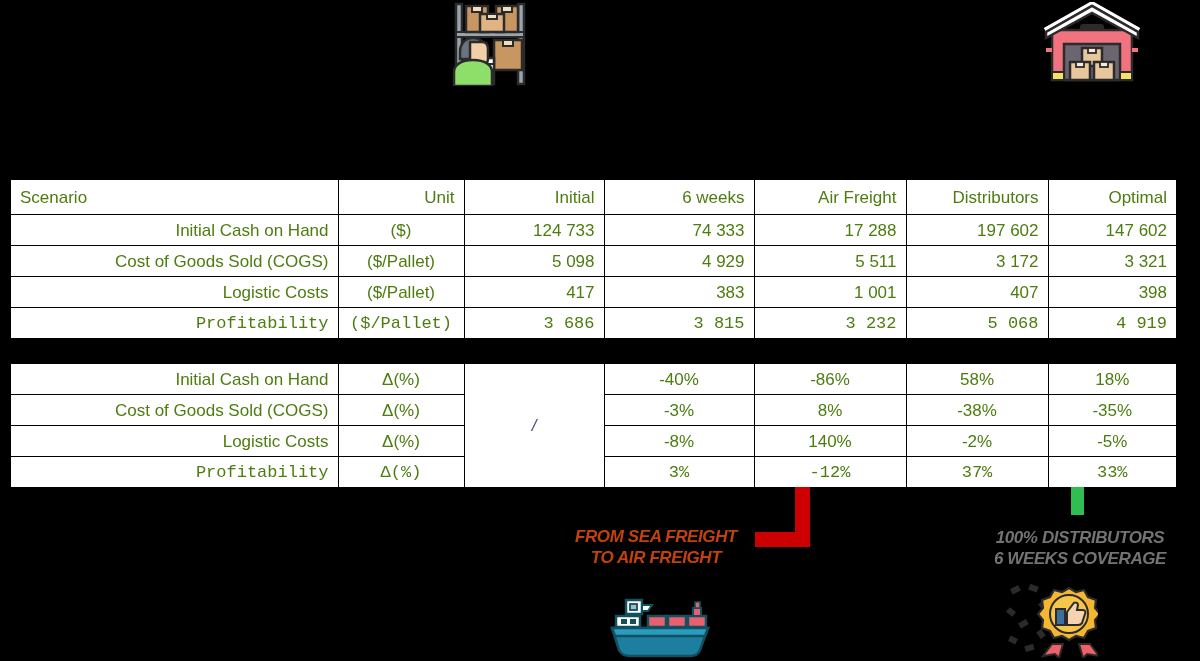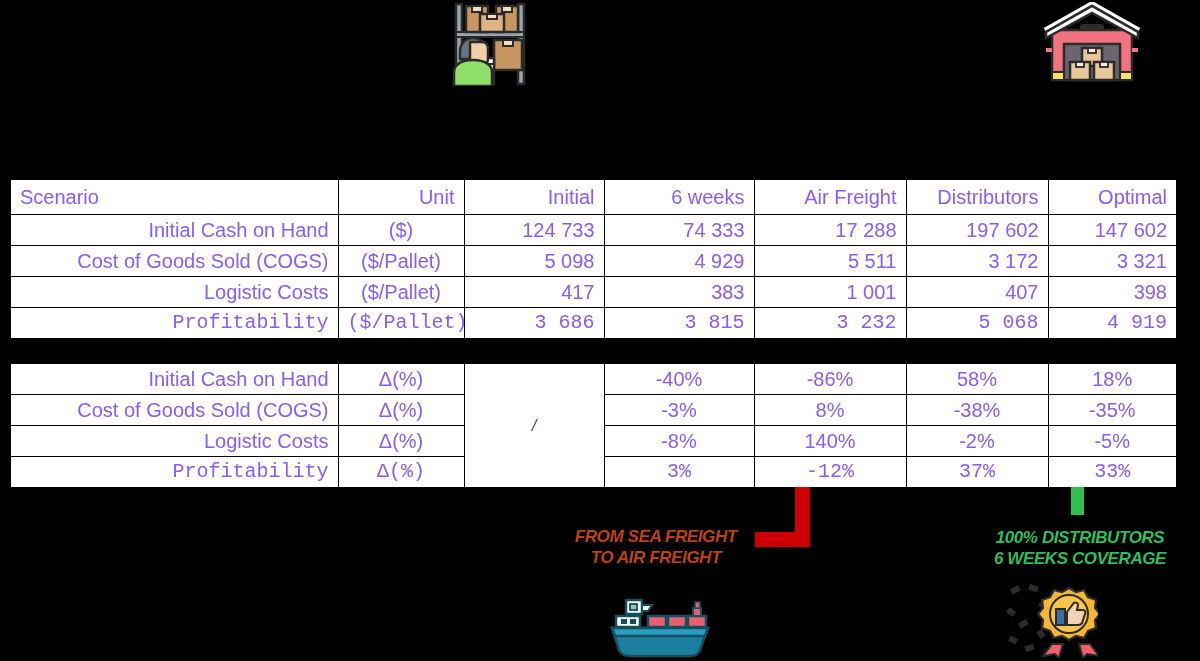--- a/index.html
+++ b/index.html
@@ -34,23 +34,23 @@
 
   table.grid {
     border-collapse: collapse;
     width: 100%;
     height: 100%;
     table-layout: fixed;
   }
   table.grid td, table.grid th {
     border: 1px solid #000000;
     padding: 0 9px;
-    font-size: 20px;
+    font-size: 17px;
     font-weight: normal;
-    color: #8b5cf6;
+    color: #4d7c0f;
     line-height: 1;
     white-space: nowrap;
     background: #ffffff;
   }
   table.grid th { font-weight: normal; }
 
   
   col.c-scenario { width: 327px; }
   col.c-unit     { width: 126px; }
   col.c-initial  { width: 140px; }
@@ -104,21 +104,21 @@
     text-align: center;
     font-style: italic;
     text-transform: uppercase;
   }
   #label-air-freight {
     left: 556px; top: 526px; width: 200px;
     color: #c2410c;
   }
   #label-distributors {
     left: 962px; top: 527px; width: 236px;
-    color: #22c55e;
+    color: #737373;
   }
   .annot .ln { display: block; white-space: nowrap; }
 </style>
 </head>
 <body>
 
 <div class="icon-box" id="warehouse-worker-icon">
   <svg viewBox="0 0 100 84" width="100" height="84">
     <rect x="16" y="2" width="6" height="80" fill="#9aa4ae" stroke="#2b2b2b" stroke-width="2.5"></rect>
     <rect x="78" y="2" width="6" height="80" fill="#9aa4ae" stroke="#2b2b2b" stroke-width="2.5"></rect>

